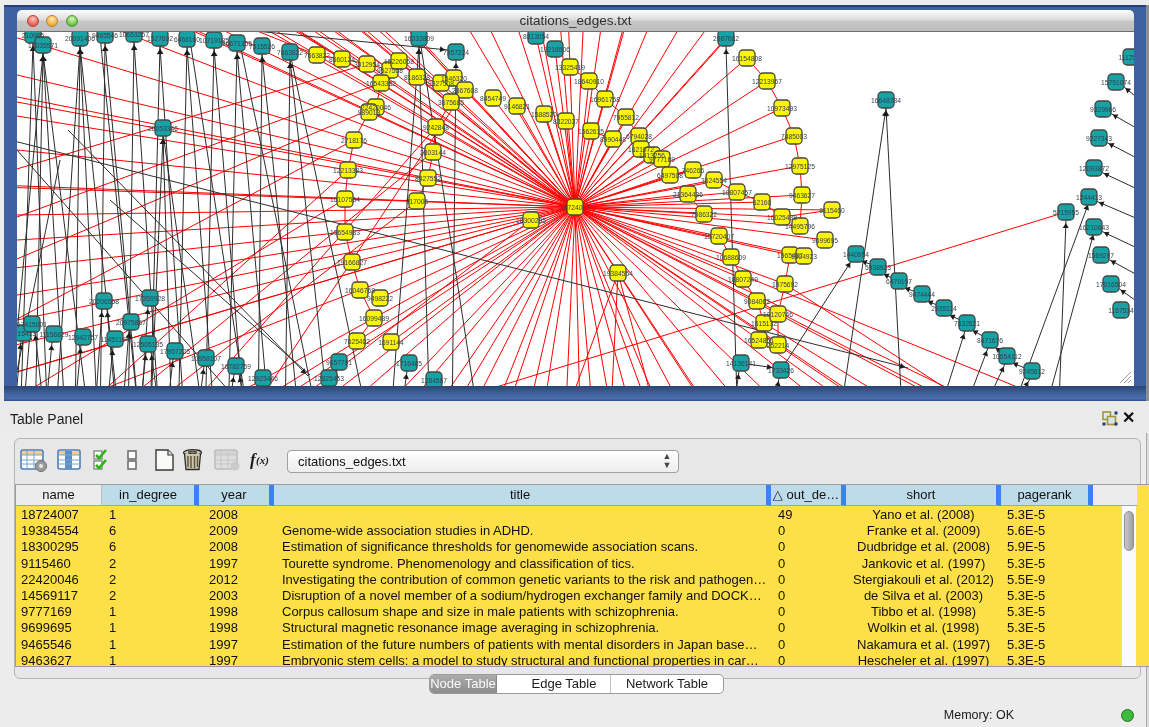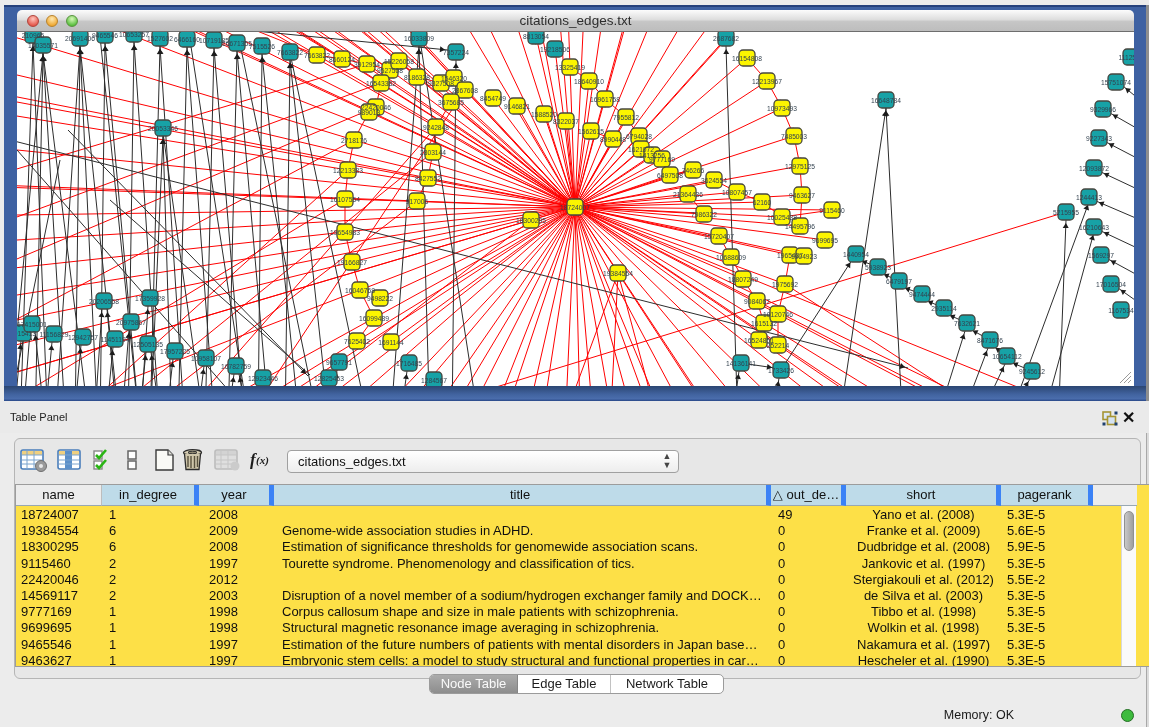--- a/index.html
+++ b/index.html
@@ -7,21 +7,21 @@
  border-top:2px solid #25417c;box-sizing:border-box}
 #rightstrip{left:1146px;top:5px;width:3px;height:396px;background:#8e8e8e}
 #rightstrip2{left:1146px;top:401px;width:3px;height:326px;background:#dcdcdc;border-left:1px solid #a8a8a8;box-sizing:border-box}
 #titlebar{left:17px;top:10px;width:1117px;height:22px;border-radius:5px 5px 0 0;
  background:linear-gradient(#fdfdfd,#e3e3e3 40%,#cicc 50%,#bfbfbf);
  background:linear-gradient(#fcfcfc 0%,#dedede 45%,#c6c6c6 55%,#bdbdbd 100%);
  border-bottom:1px solid #6e6e6e;box-sizing:border-box}
 #title{left:0;top:3px;width:1117px;text-align:center;font-size:13.5px;color:#2e2e2e}
 #canvas{left:17px;top:32px;width:1117px;height:354px;background:#fff;overflow:hidden}
 #tpheader{left:0;top:401px;width:1149px;height:32px;background:#eaeaea}
-#tplabel{left:10px;top:411px;font-size:11px;color:#1e1e1e}
+#tplabel{left:10px;top:411px;font-size:14px;color:#1e1e1e}
 #tpclose{left:1122px;top:408px;font-size:16px;font-weight:bold;color:#111}
 #contentpanel{left:14px;top:438px;width:1127px;height:241px;border:1px solid #b5b5b5;
  border-radius:6px;background:#e7e7e7;box-sizing:border-box}
 #combo{left:287px;top:450px;width:392px;height:23px;border:1px solid #a0a0a0;border-radius:4px;
  background:linear-gradient(#ffffff,#ededed);box-sizing:border-box;font-size:13px;color:#111;
  line-height:21px;padding-left:10px}
 #comboarr{left:660px;top:452px;font-size:9px;color:#444;line-height:9px;text-align:center;width:14px}
 #table{left:15px;top:484px;width:1149px;height:183px;background:#fde047;border:1px solid #9c9c9c;
  box-sizing:border-box;overflow:hidden}
 .th{position:absolute;top:0;height:21px;background:#bedbe9;border-right:5px solid #3b82f6;
@@ -30,21 +30,21 @@
 .tr{position:absolute;left:0;width:1105px;height:16.2px;font-size:13px;color:#101010;line-height:16px}
 .tr span{position:absolute;white-space:nowrap}
 .c0{left:5px}.c1{left:93px}.c2{left:193px}.c3{left:266px;width:492px;overflow:hidden}
 .c4{left:762px}.c5{left:830px;width:155px;text-align:center}.c6{left:991px}
 #vscroll{left:1120px;top:506px;width:15px;height:160px;background:#fafafa;border-left:1px solid #d8d8d8;box-sizing:border-box}
 #vthumb{left:1122.5px;top:510px;width:10px;height:40px;border-radius:5px;
  background:linear-gradient(90deg,#c8c8c8,#9f9f9f);border:1px solid #909090;box-sizing:border-box}
 #tabs{left:429px;top:674px;width:295px;height:20px;border:1px solid #9b9b9b;border-radius:5px;
  background:#fff;box-sizing:border-box;font-size:13px}
 .seg{position:absolute;top:0;height:18px;line-height:18px;text-align:center}
-#seg1{left:0;width:88px;background:linear-gradient(#ababab,#8d8d8d);color:#fafafa;
+#seg1{left:0;width:67px;background:linear-gradient(#ababab,#8d8d8d);color:#fafafa;
  border-radius:4px 0 0 4px;border-right:1px solid #868686;box-sizing:border-box}
 #seg2{left:88px;width:93px;color:#1c1c1c;border-right:1px solid #c2c2c2;box-sizing:border-box}
 #seg3{left:181px;width:112px;color:#1c1c1c}
 #memory{left:0;top:703px;width:1047px;height:24px}
 #memtext{position:absolute;right:33px;top:5px;font-size:12.5px;color:#1a1a1a}
 #memdot{position:absolute;left:1121px;top:709px;width:13px;height:13px;border-radius:50%;
  background:#3dbb3d;border:1px solid #256e25;box-sizing:border-box}
 </style></head><body>
 <div id="blueframe" class="abs"></div>
 <div class="abs" style="left:4px;top:386px;width:1142px;height:15px;background:linear-gradient(180deg,#2b4672 0%,#41639f 55%,#4a6dac 85%,#2f4f8f 97%,#44629c 100%)"></div>
@@ -987,23 +987,24 @@
       <span class="c2">1997</span>
       <span class="c3">Tourette syndrome. Phenomenology and classification of tics.</span>
       <span class="c4">0</span>
       <span class="c5">Jankovic et al. (1997)</span>
       <span class="c6">5.3E-5</span>
     </div>
     <div class="tr" style="top:86.8px">
       <span class="c0">22420046</span>
       <span class="c1">2</span>
       <span class="c2">2012</span>
+      <span class="c3">Investigating the contribution of common genetic variants to the risk and pathogen…</span>
       <span class="c4">0</span>
       <span class="c5">Stergiakouli et al. (2012)</span>
-      <span class="c6">5.5E-2</span>
+      <span class="c6">5.5E-9</span>
     </div>
     <div class="tr" style="top:103.0px">
       <span class="c0">14569117</span>
       <span class="c1">2</span>
       <span class="c2">2003</span>
       <span class="c3">Disruption of a novel member of a sodium/hydrogen exchanger family and DOCK…</span>
       <span class="c4">0</span>
       <span class="c5">de Silva et al. (2003)</span>
       <span class="c6">5.3E-5</span>
     </div>
@@ -1033,21 +1034,21 @@
       <span class="c4">0</span>
       <span class="c5">Nakamura et al. (1997)</span>
       <span class="c6">5.3E-5</span>
     </div>
     <div class="tr" style="top:167.8px">
       <span class="c0">9463627</span>
       <span class="c1">1</span>
       <span class="c2">1997</span>
       <span class="c3">Embryonic stem cells: a model to study structural and functional properties in car…</span>
       <span class="c4">0</span>
-      <span class="c5">Hescheler et al. (1990)</span>
+      <span class="c5">Hescheler et al. (1997)</span>
       <span class="c6">5.3E-5</span>
     </div>
  <div id="vscroll" class="abs" style="left:1105px;top:21px;height:162px"></div>
  <div id="vthumb" class="abs" style="left:1107.5px;top:26px"></div>
 </div>
 <div id="tabs" class="abs">
  <div class="seg" id="seg1">Node Table</div>
  <div class="seg" id="seg2">Edge Table</div>
  <div class="seg" id="seg3">Network Table</div>
 </div>

